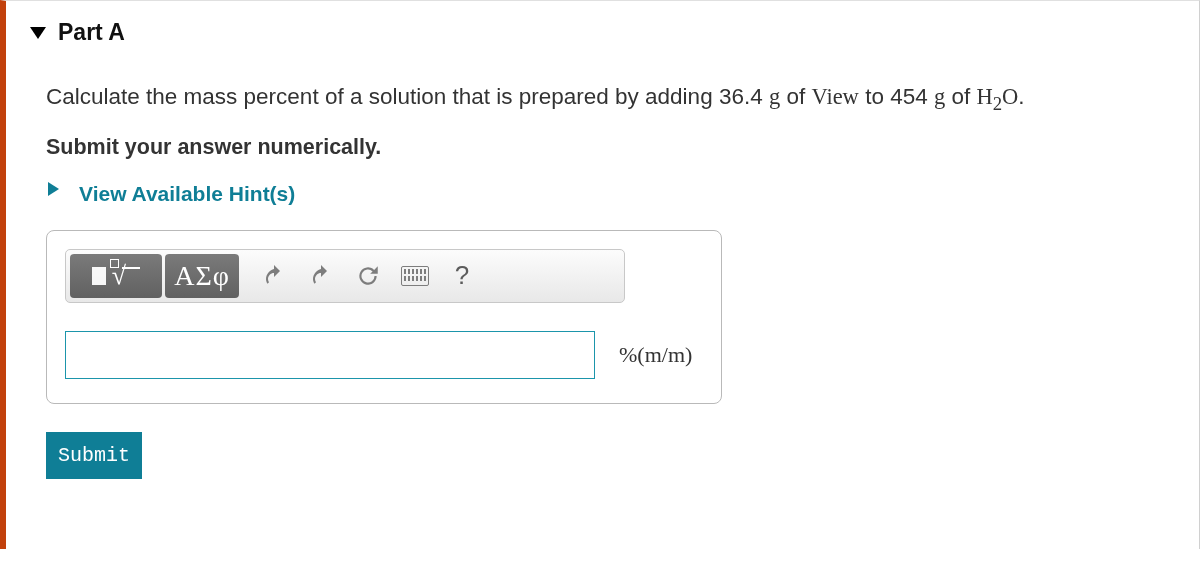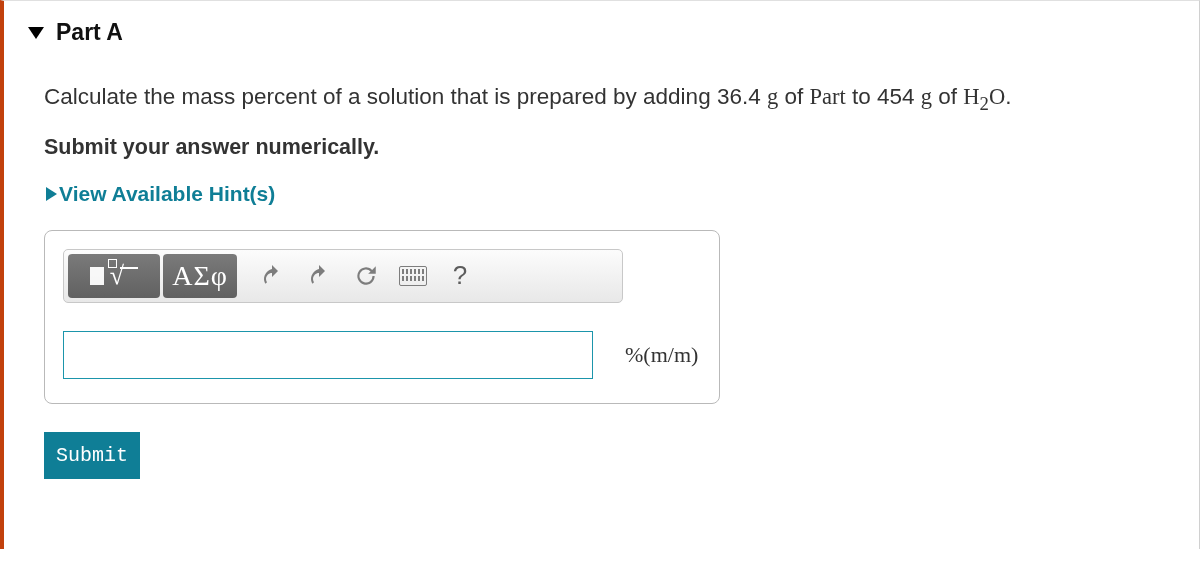--- a/index.html
+++ b/index.html
@@ -7,21 +7,21 @@
     margin: 0; padding: 0;
     font-family: "Helvetica Neue", Arial, sans-serif;
     background: #fff;
     color: #333;
   }
   .page {
     width: 1200px;
     height: 549px;
     position: relative;
     border-top: 1px solid #e0e0e0;
-    border-left: 4px solid #c2410c;
+    border-left: 6px solid #c2410c;
     border-right: 1px solid #d0d0d0;
     padding-top: 18px;
   }
   .part-header {
     display: flex;
     align-items: center;
     gap: 12px;
     padding-left: 24px;
     margin-bottom: 38px;
   }
@@ -49,22 +49,22 @@
     font-family: Georgia, "Times New Roman", serif;
   }
   .instruction {
     font-weight: 700;
     font-size: 21.5px;
     color: #333;
     margin-bottom: 22px;
   }
   .hints {
     display: flex;
-    align-items: center;
-    gap: 2px;
+    align-items: flex-start;
+    gap: 20px;
     color: #0f7e96;
     font-weight: 700;
     font-size: 21px;
     cursor: pointer;
     margin-bottom: 24px;
   }
   .triangle-right {
     width: 0; height: 0;
     border-top: 7px solid transparent;
     border-bottom: 7px solid transparent;
@@ -130,21 +130,21 @@
   .eq-box { width:14px; height:18px; background:#fff; opacity:.95; }
   .eq-root { position:relative; font-size:14px; display:flex; align-items:center;}
   .eq-root .radix { font-size:26px; line-height:1; }
   .eq-root .over { border-top:2px solid #fff; width:18px; height:18px; margin-left:-4px;}
   .eq-root .sup { position:absolute; left:-2px; top:-4px; width:9px; height:9px; border:1px solid #fff;}
   .asf { font-family: Georgia, serif; font-size:28px; letter-spacing:1px; }
 
   .answer-row {
     display: flex;
     align-items: center;
-    gap: 32px;
+    gap: 24px;
   }
   .answer-input {
     width: 530px;
     height: 48px;
     border: 1.6px solid #1b95ab;
     padding: 6px 10px;
     font-size: 20px;
     outline: none;
   }
   .unit {
@@ -169,21 +169,21 @@
 <div class="page">
 
   <div class="part-header">
     <div class="triangle-down"></div>
     <span class="part-title">Part A</span>
   </div>
 
   <div class="body-area">
 
     <div class="question">
-      <span>Calculate the mass percent of a solution that is prepared by adding 36.4 </span><span class="chem">g</span><span> of </span><span class="chem">Part</span><span> to 454 </span><span class="chem">g</span><span> of </span><span class="chem"><span>H</span><sub>2</sub><span>O</span></span><span>.</span>
+      <span>Calculate the mass percent of a solution that is prepared by adding 36.4 </span><span class="chem">g</span><span> of </span><span class="chem">View</span><span> to 454 </span><span class="chem">g</span><span> of </span><span class="chem"><span>H</span><sub>2</sub><span>O</span></span><span>.</span>
     </div>
 
     <div class="instruction">Submit your answer numerically.</div>
 
     <div class="hints">
       <div class="triangle-right"></div>
       <span>View Available Hint(s)</span>
     </div>
 
     <div class="panel">

